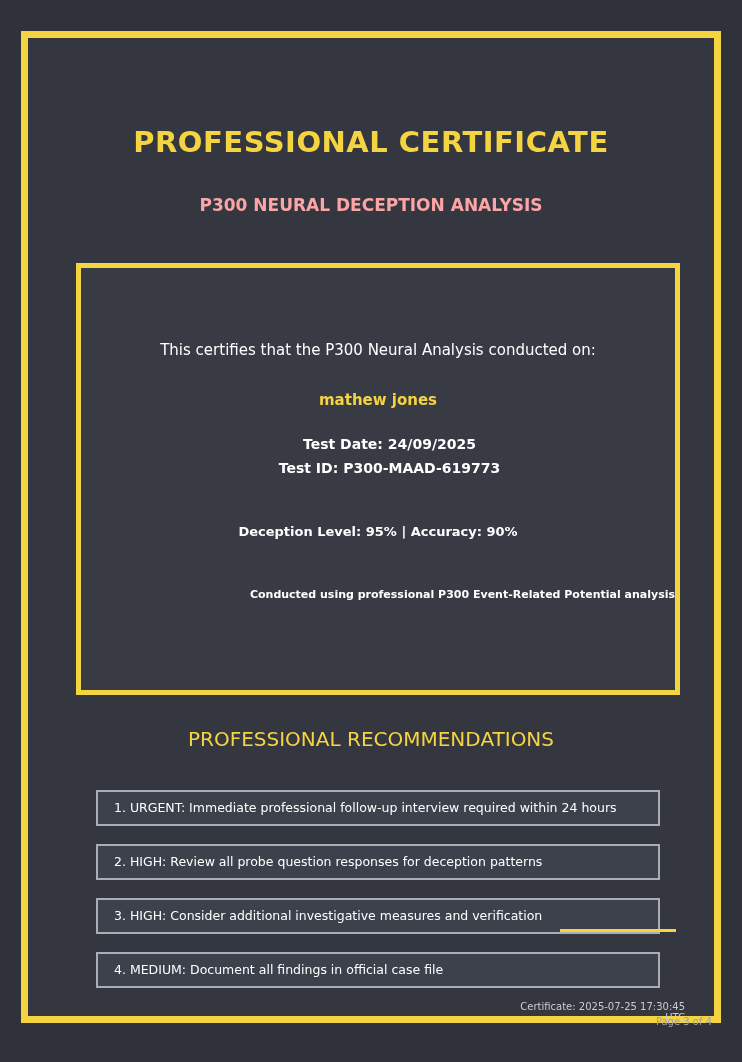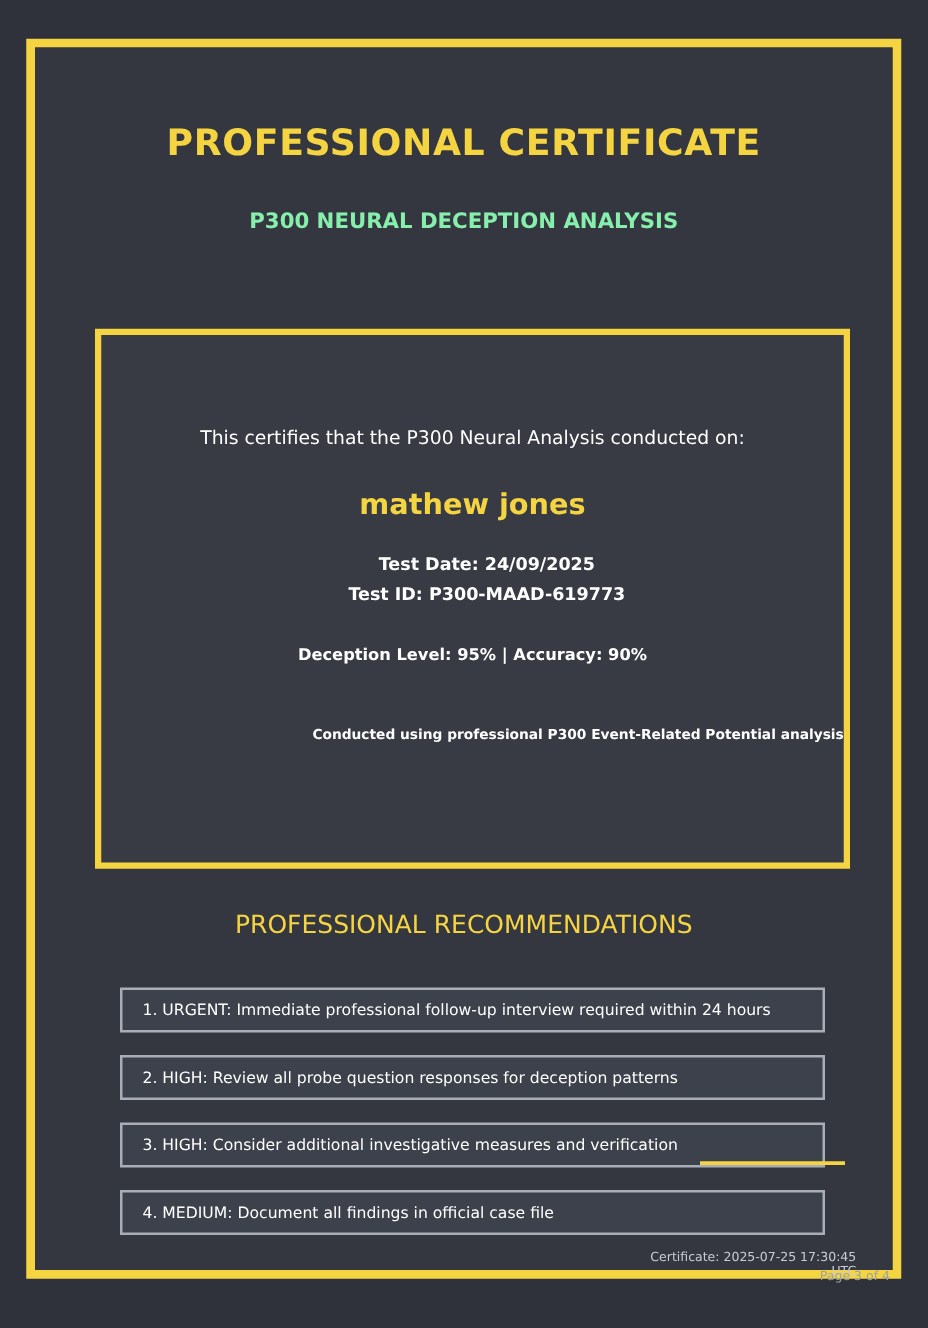--- a/index.html
+++ b/index.html
@@ -41,27 +41,27 @@
     box-sizing: border-box;
     border: 7px solid #343740;
     padding: 0;
   }
   .cert-title {
     text-align: center;
     font-size: 29px;
     font-weight: bold;
     letter-spacing: 0.5px;
     color: #f5d442;
-    margin-top: 52px;
+    margin-top: 80px;
   }
   .cert-subtitle {
     text-align: center;
     font-size: 17px;
     font-weight: bold;
-    color: #86efac;
+    color: #fca5a5;
     margin-top: 36px;
   }
   
   .detail-box {
     position: absolute;
     left: 41px;
     top: 218px;
     width: 604px;
     height: 432px;
     box-sizing: border-box;
@@ -69,21 +69,21 @@
     background: #383b44;
   }
   .detail-certifies {
     text-align: center;
     font-size: 15px;
     color: #ffffff;
     margin-top: 73px;
   }
   .detail-name {
     text-align: center;
-    font-size: 23px;
+    font-size: 15px;
     font-weight: bold;
     color: #f5d442;
     margin-top: 32px;
   }
   .detail-line {
     text-align: center;
     font-size: 14px;
     font-weight: bold;
     color: #ffffff;
     margin-top: 27px;
@@ -97,21 +97,21 @@
     font-size: 18px;
     font-weight: bold;
     color: #f0696f;
     margin-top: 36px;
   }
   .detail-levels {
     text-align: center;
     font-size: 13px;
     font-weight: bold;
     color: #ffffff;
-    margin-top: 33px;
+    margin-top: 48px;
   }
   .detail-method {
     text-align: right;
     font-size: 11px;
     font-weight: bold;
     color: #ffffff;
     margin-top: 49px;
   }
   .rec-title {
     position: absolute;

